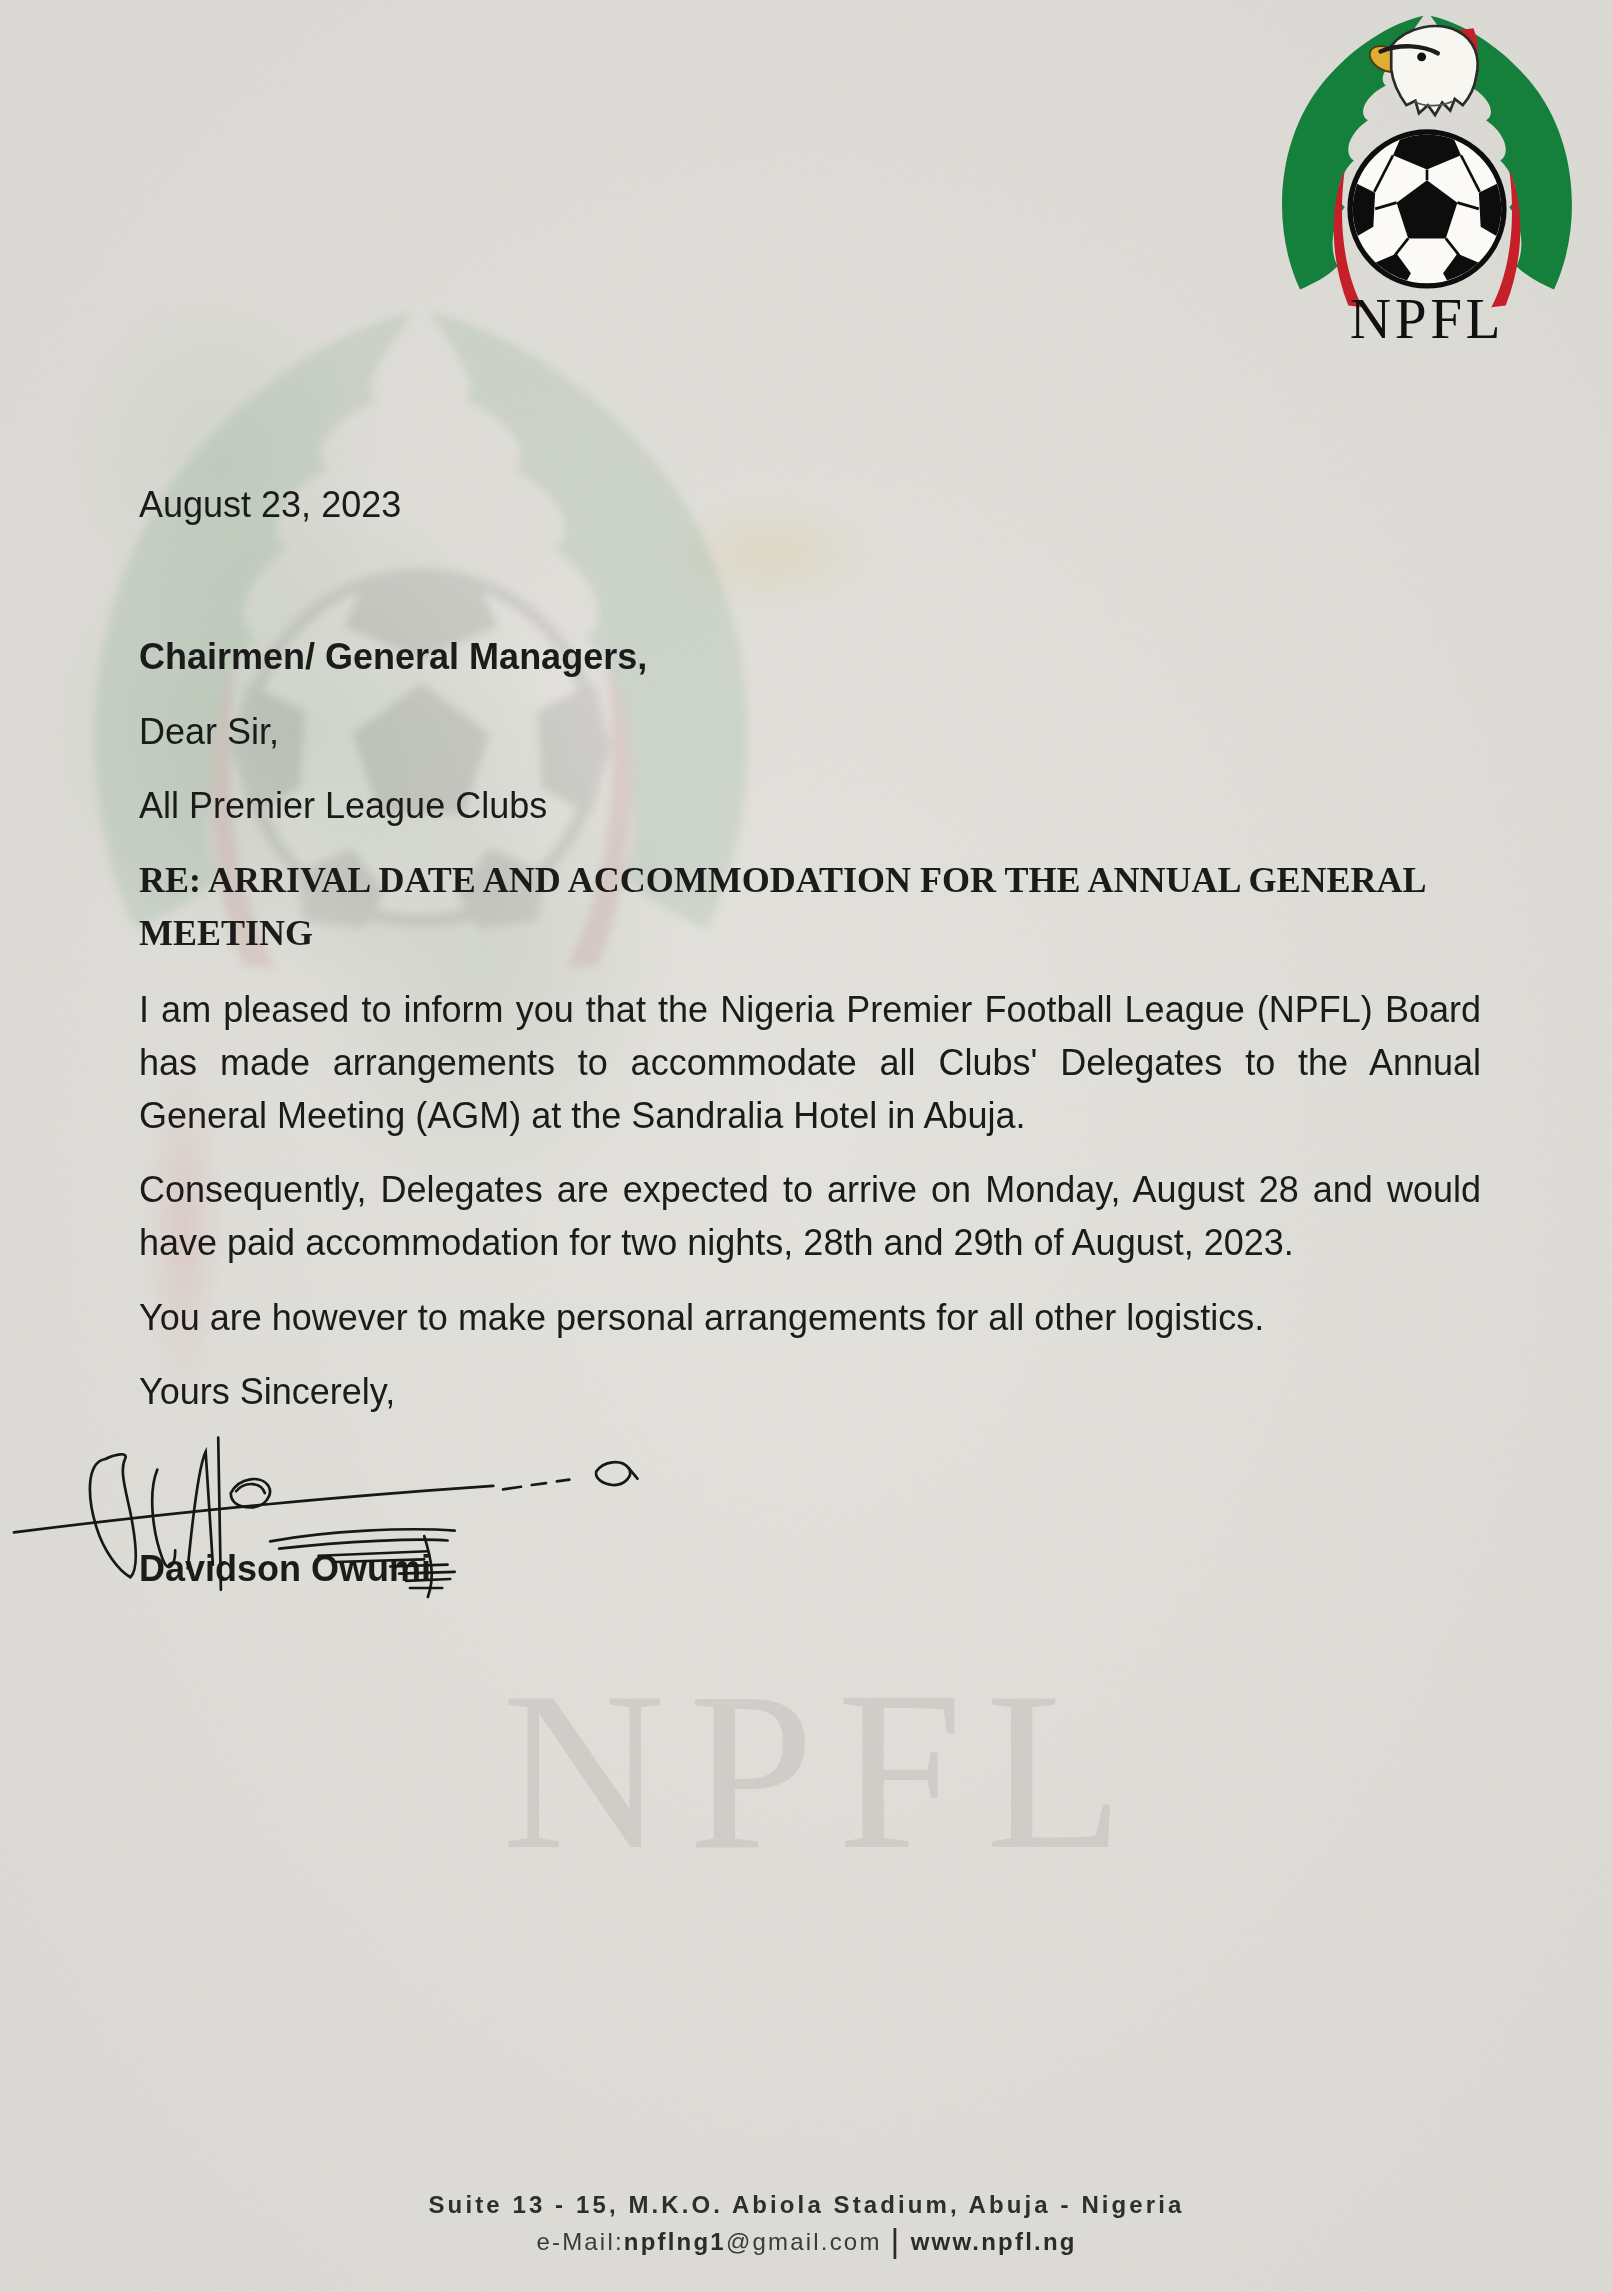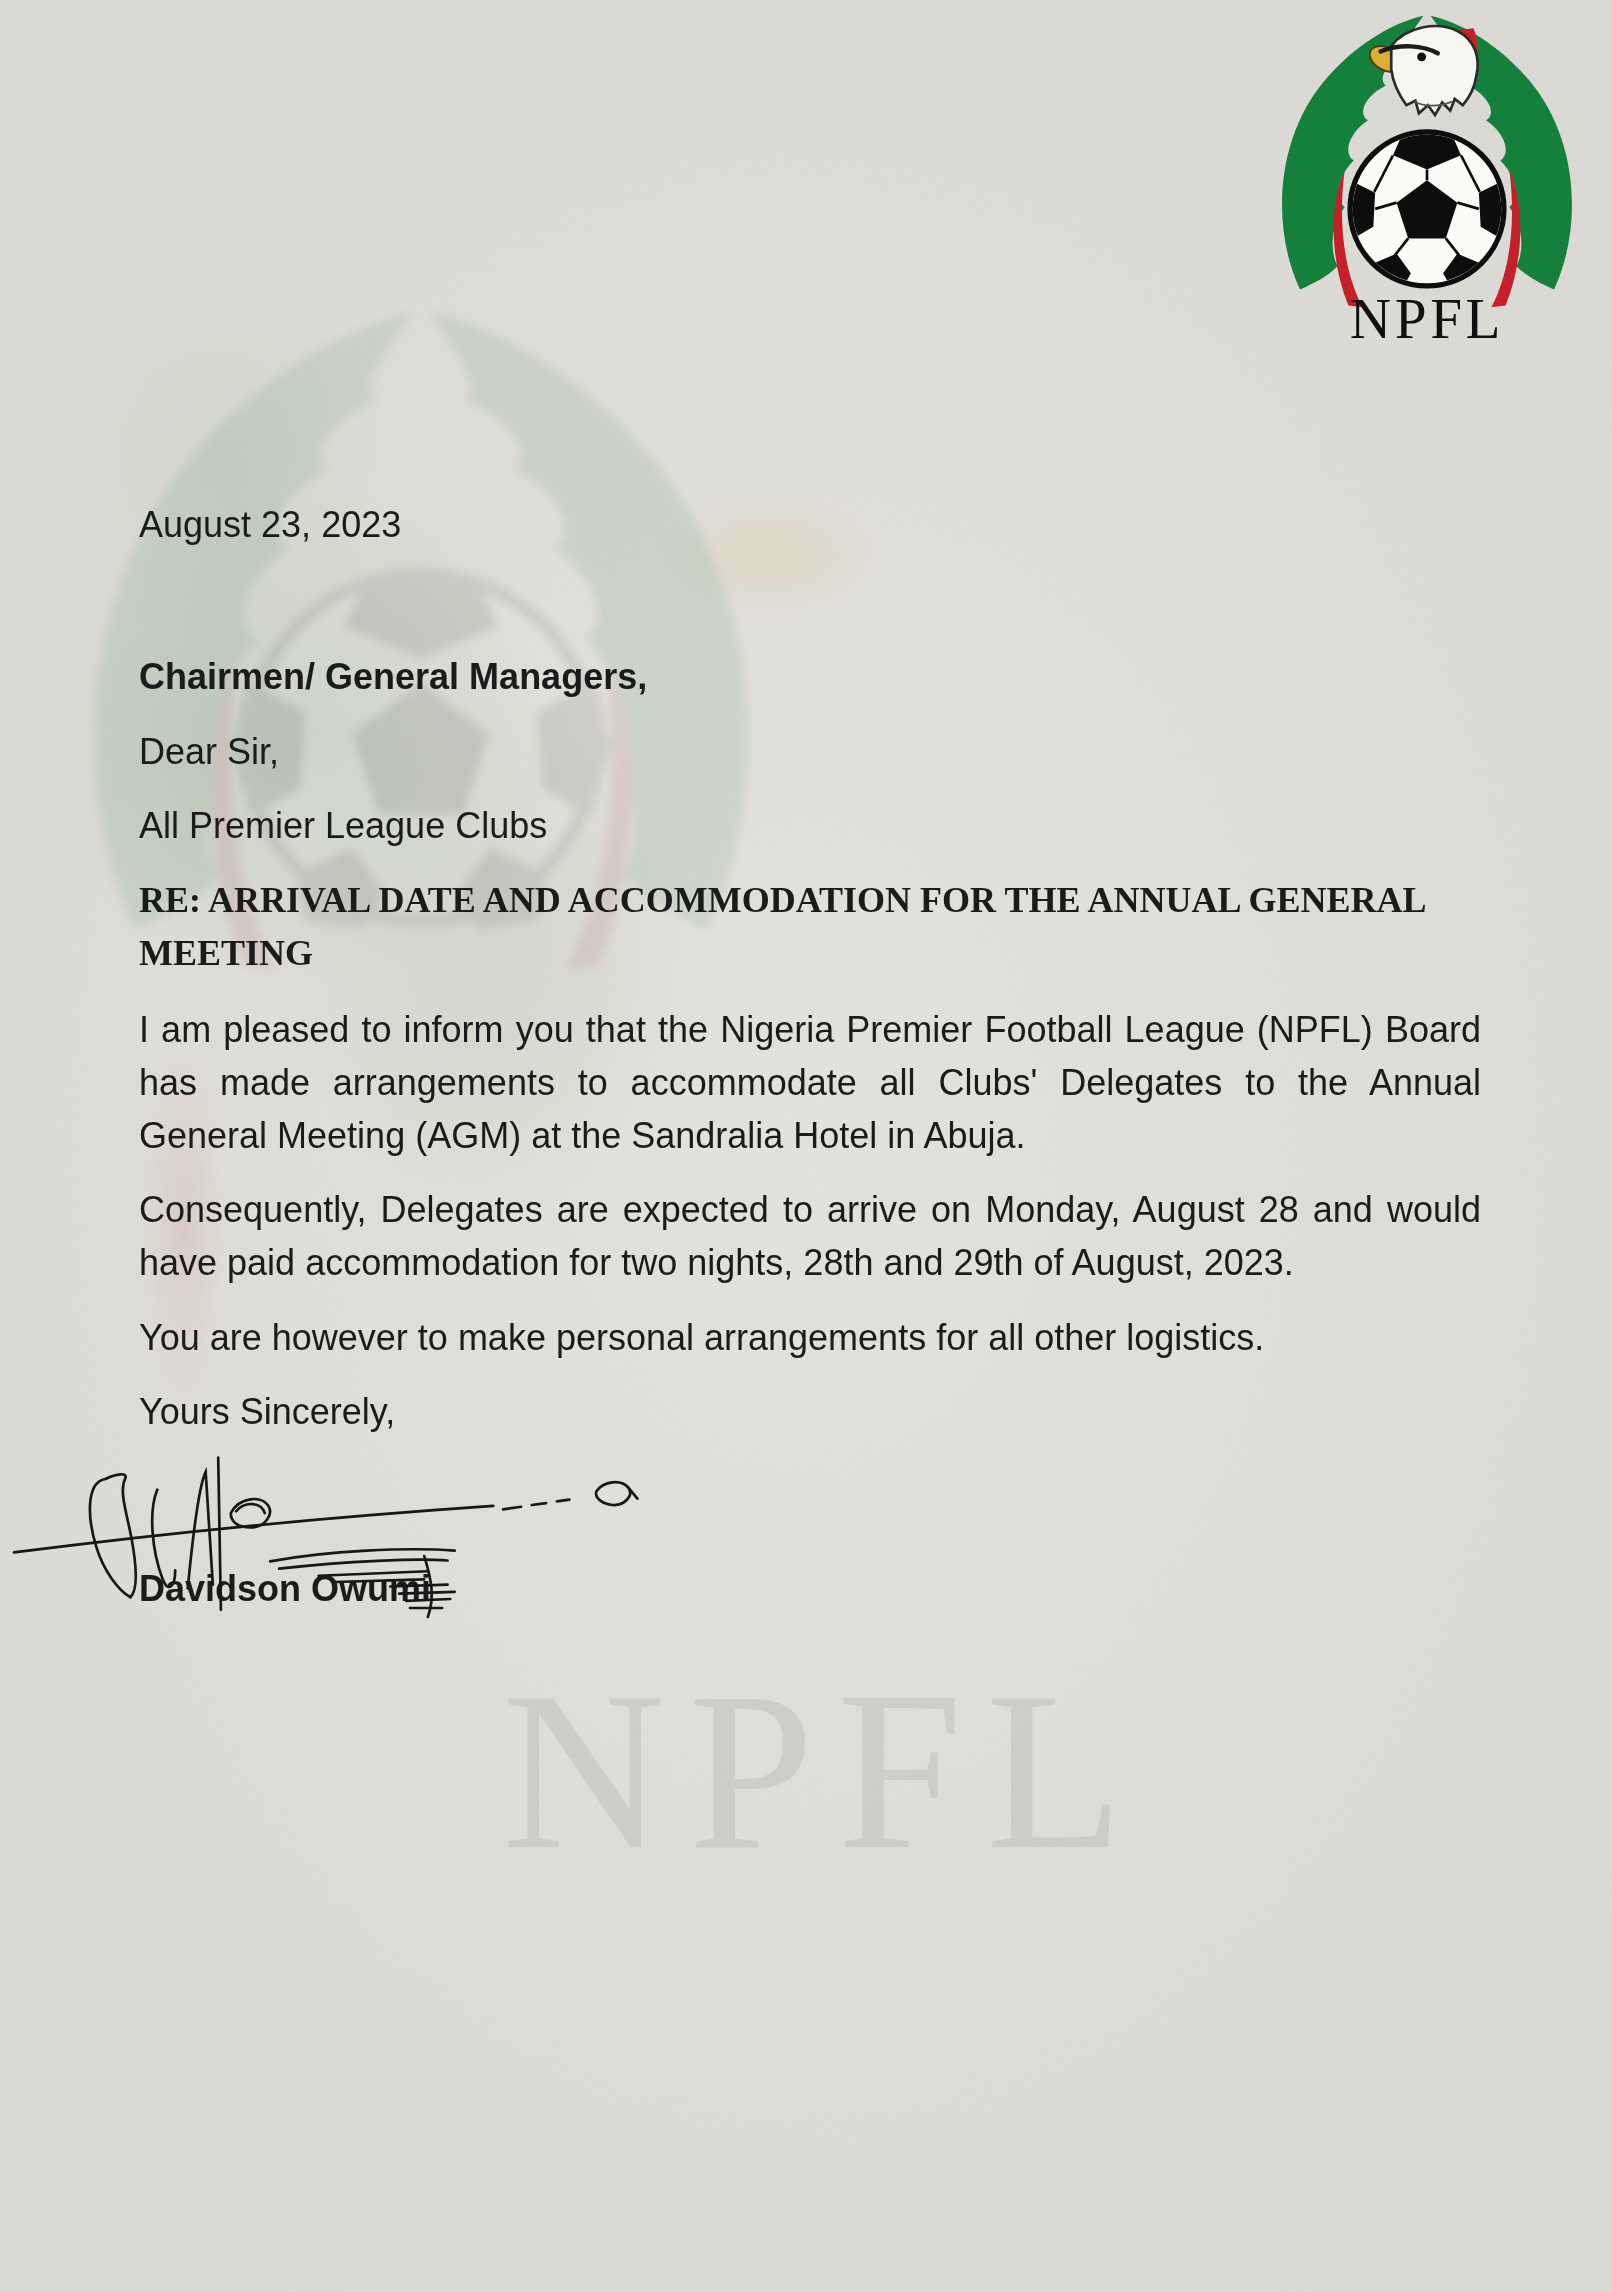--- a/index.html
+++ b/index.html
@@ -28,21 +28,21 @@
 
   
   .watermark-logo{position:absolute;left:18px;top:287px;width:806px;height:784px;
     opacity:.10;filter:blur(4.5px) saturate(.75);pointer-events:none;}
   .watermark-logo svg{display:block;width:100%;height:100%;}
   .watermark-text{position:absolute;left:502px;top:1641px;
     font-family:"Liberation Serif","DejaVu Serif",serif;
     font-size:226px;letter-spacing:23px;color:#32322d;opacity:.085;pointer-events:none;}
 
   
-  .content{position:absolute;left:139px;top:498px;width:1342px;}
+  .content{position:absolute;left:139px;top:478px;width:1342px;}
   .content p{margin:0 0 21.5px 0;font-size:36px;line-height:53px;}
   .date{margin-bottom:99px !important;}
   .recipient-title{font-weight:700;}
   .subject{font-weight:700;margin-bottom:23px !important;font-family:Liberation Serif, serif;}
   .just{text-align:justify;text-justify:inter-word;}
   .p4{margin-bottom:24px !important;}
   .p5{margin-bottom:26px !important;}
   .closing{margin-bottom:0 !important;}
 
   .signature{position:relative;height:124px;margin-left:-134px;overflow:visible;}
@@ -181,15 +181,21 @@
         <path d="M588,69 L604,67"></path>
         <path d="M616,65 L630,63"></path>
         <path d="M660,54 C668,42 688,40 696,50 C702,58 692,70 678,69 C668,68 658,62 660,54 Z"></path>
         <path d="M696,50 L706,62"></path>
       </svg>
     </div>
 
     <p class="signer-name">Davidson Owumi</p>
   </div>
 
+  <div class="footer">
+    <div class="footer-address">Suite 13 - 15, M.K.O. Abiola Stadium, Abuja - Nigeria</div>
+    <div class="footer-contact">
+      <span>e-Mail:</span><span class="b">npflng1</span><span>@gmail.com</span><span class="sep">|</span><span class="b">www.npfl.ng</span>
+    </div>
+  </div>
 
 </div>
 
 
 </body></html>

